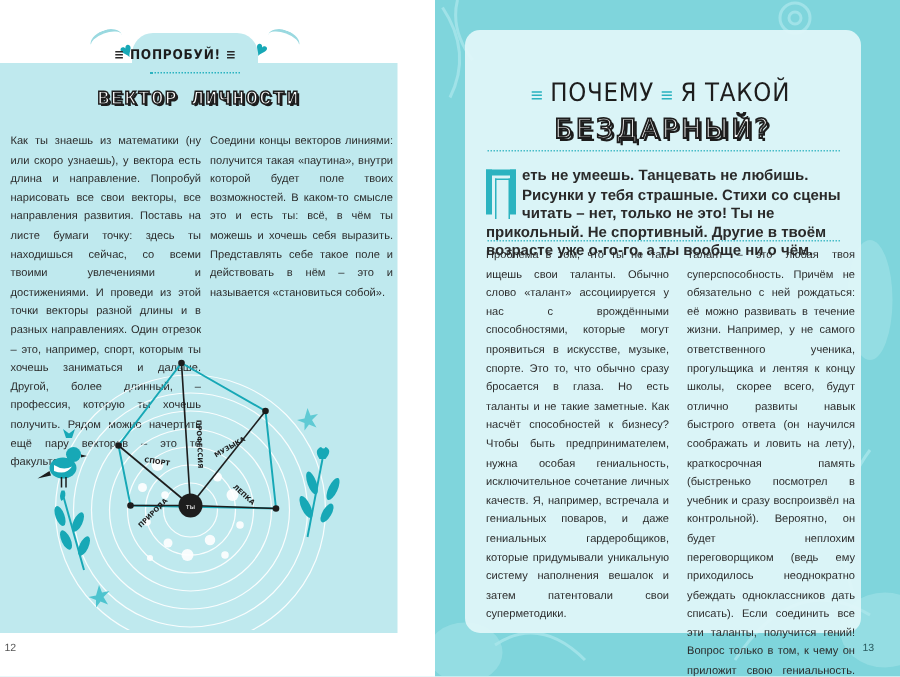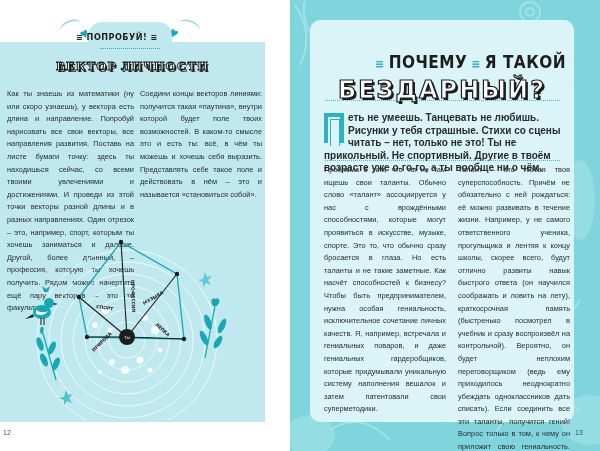--- a/index.html
+++ b/index.html
@@ -13,38 +13,38 @@
   .badge-cloud { position: absolute; left: 28px; top: 10px; width: 84px; height: 28px; background: #bfe9ee; border-radius: 14px 14px 0 0; }
   .badge-text { position: absolute; left: 16px; top: 20px; width: 140px; text-align: left; font-family: "DejaVu Sans Condensed", "DejaVu Sans", sans-serif; font-size: 9px; font-weight: bold; letter-spacing: 0.5px; color: #1d1d1d; }
   .badge-wave { position: absolute; left: 40px; top: 33px; width: 60px; height: 4px; border-bottom: 1.5px dotted #2bb3c0; }
   .heart-l, .heart-r { position: absolute; top: 14px; width: 10px; height: 14px; color: #17a8b6; font-size: 14px; line-height: 14px; }
   .heart-l { left: 20px; transform: rotate(-25deg); }
   .heart-r { left: 110px; transform: rotate(25deg); }
   .leaf-l, .leaf-r { position: absolute; top: 8px; width: 22px; height: 14px; border-top: 2px solid #9ad9e0; border-radius: 50%; }
   .leaf-l { left: 0px; transform: rotate(-20deg); }
   .leaf-r { left: 118px; transform: rotate(20deg); }
 
-  .left-title { position: absolute; left: 0; top: 58px; width: 265px; text-align: center; font-family: Liberation Serif, serif; font-size: 13px; font-weight: bold; letter-spacing: 1.2px; color: #ffffff; -webkit-text-stroke: 1px #1d1d1d; text-shadow: 1.5px 1.5px 0 #1d1d1d; }
+  .left-title { position: absolute; left: 0; top: 58px; width: 265px; text-align: center; font-family: Liberation Mono, monospace; font-size: 13px; font-weight: bold; letter-spacing: 1.2px; color: #ffffff; -webkit-text-stroke: 1px #1d1d1d; text-shadow: 1.5px 1.5px 0 #1d1d1d; }
 
   .text-col { position: absolute; font-size: 7.4px; line-height: 12.6px; text-align: justify; color: #2b2b2b; font-family: "Liberation Sans", sans-serif; }
   .text-col p { margin-bottom: 12.6px; }
   .lc1 { left: 7px; top: 88px; width: 127px; }
   .lc2 { left: 140px; top: 88px; width: 122px; }
 
   .diagram { position: absolute; left: 0; top: 230px; width: 265px; height: 190px; }
   .page-num { position: absolute; font-size: 7px; color: #555; }
   .pn-left { left: 3px; top: 429px; }
 
   
   .right-page { position: absolute; left: 290px; top: 0; width: 310px; height: 451px; background: #7fd5dc; overflow: hidden; }
   .right-bg { position: absolute; left: 0; top: 0; width: 310px; height: 451px; }
   .right-card { position: absolute; left: 20px; top: 20px; width: 264px; height: 402px; background: rgba(225, 246, 249, 0.93); border-radius: 10px; }
-  .rt-line1 { position: absolute; left: 0; top: 32px; width: 256px; text-align: right; font-family: "DejaVu Sans Condensed", "DejaVu Sans", sans-serif; font-size: 17px; font-weight: bold; letter-spacing: 0.5px; color: #1d1d1d; }
+  .rt-line1 { position: absolute; left: 0; top: 32px; width: 256px; text-align: center; font-family: "DejaVu Sans Condensed", "DejaVu Sans", sans-serif; font-size: 17px; font-weight: normal; letter-spacing: 0.5px; color: #1d1d1d; }
   .rt-line1 .dash { color: #2bb3c0; font-size: 12px; margin: 0 4px; }
-  .rt-line2 { position: absolute; left: 0; top: 56px; width: 264px; text-align: center; font-family: "DejaVu Sans", sans-serif; font-size: 24px; font-weight: bold; letter-spacing: 2px; color: #ffffff; -webkit-text-stroke: 1.2px #1d1d1d; text-shadow: 2px 2px 0 #1d1d1d; }
+  .rt-line2 { position: absolute; left: 0; top: 56px; width: 264px; text-align: center; font-family: "DejaVu Sans", sans-serif; font-size: 18px; font-weight: normal; letter-spacing: 2px; color: #ffffff; -webkit-text-stroke: 1.2px #1d1d1d; text-shadow: 2px 2px 0 #1d1d1d; }
   .wave-line { position: absolute; left: 15px; width: 235px; height: 4px; border-bottom: 1.5px dotted #47bcc8; }
   .wl1 { top: 77px; }
   .wl2 { top: 137px; }
   .lead { position: absolute; left: 14px; top: 92px; width: 238px; font-size: 10px; font-weight: bold; line-height: 12.5px; color: #2a2a2a; }
   .dropcap { float: left; width: 20px; height: 30px; margin: 1px 4px 0 0; border: 4px solid #2bb3c0; border-bottom: none; position: relative; }
   .dropcap::after { content: ""; position: absolute; left: 2px; top: 2px; width: 8px; height: 26px; border: 1.5px solid #2bb3c0; border-bottom: none; }
   .rc1 { left: 14px; top: 144px; width: 122px; }
   .rc2 { left: 148px; top: 144px; width: 112px; }
   .pn-right { left: 285px; top: 429px; color: #2a5a5f; }
 </style>

